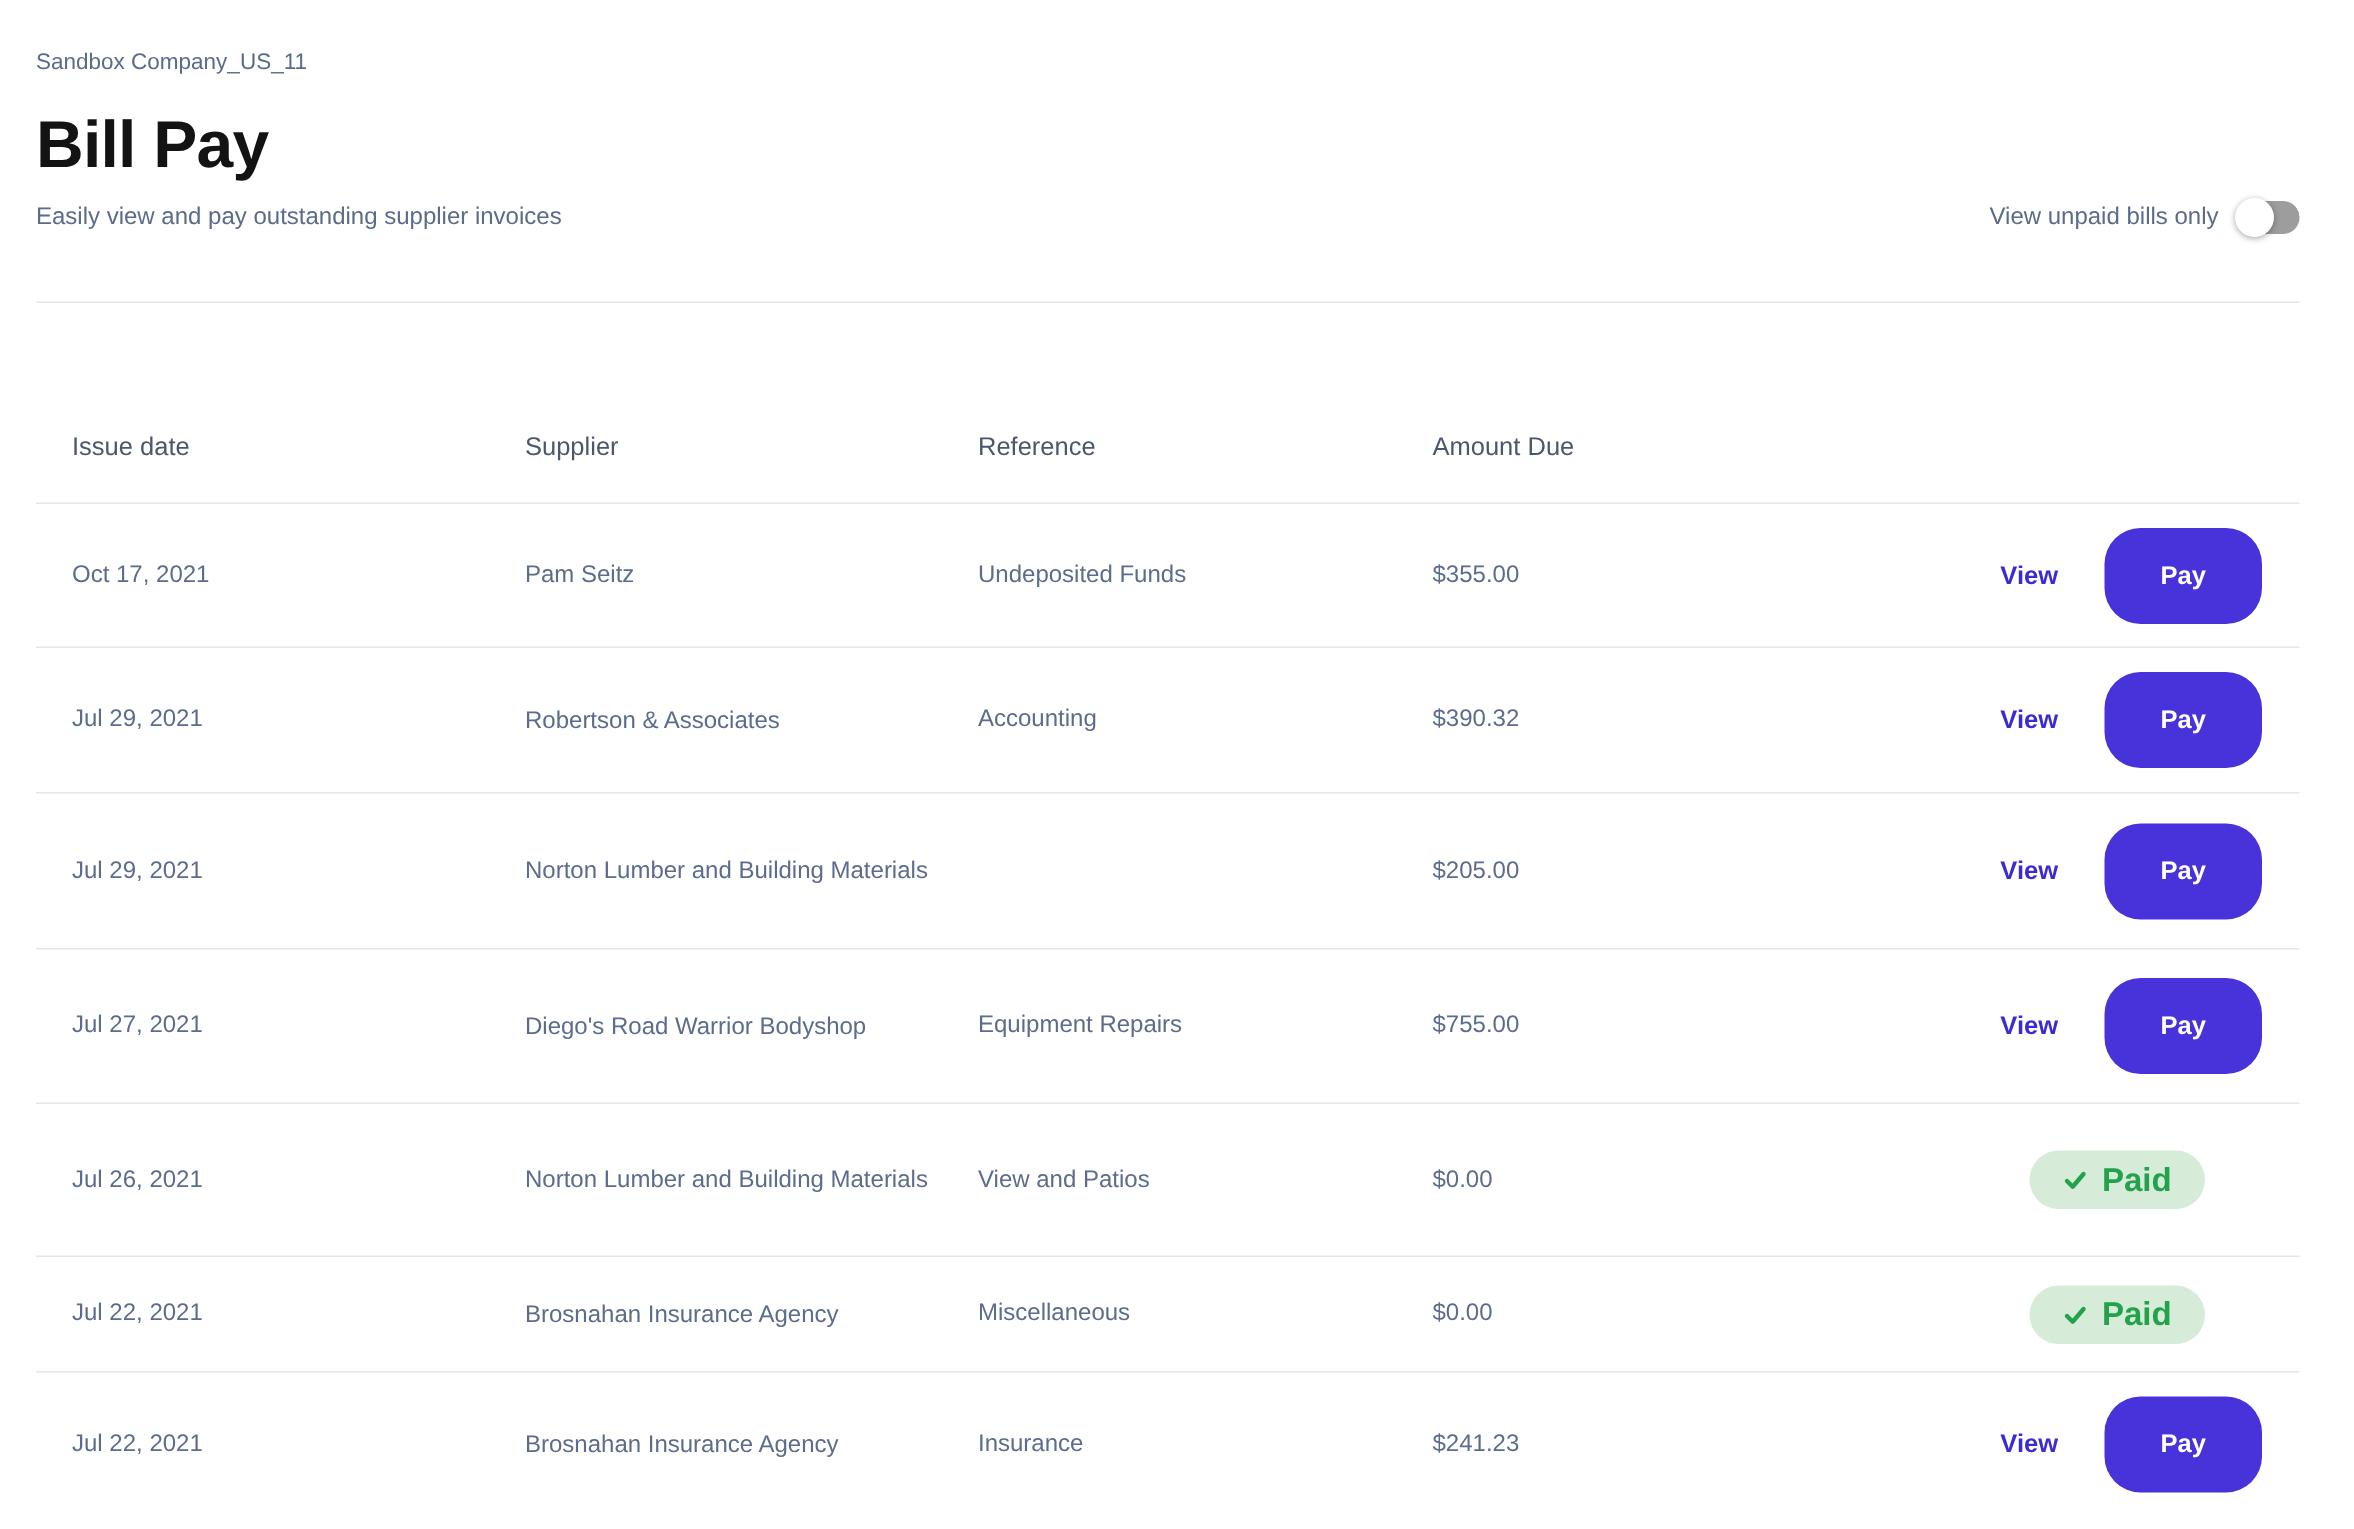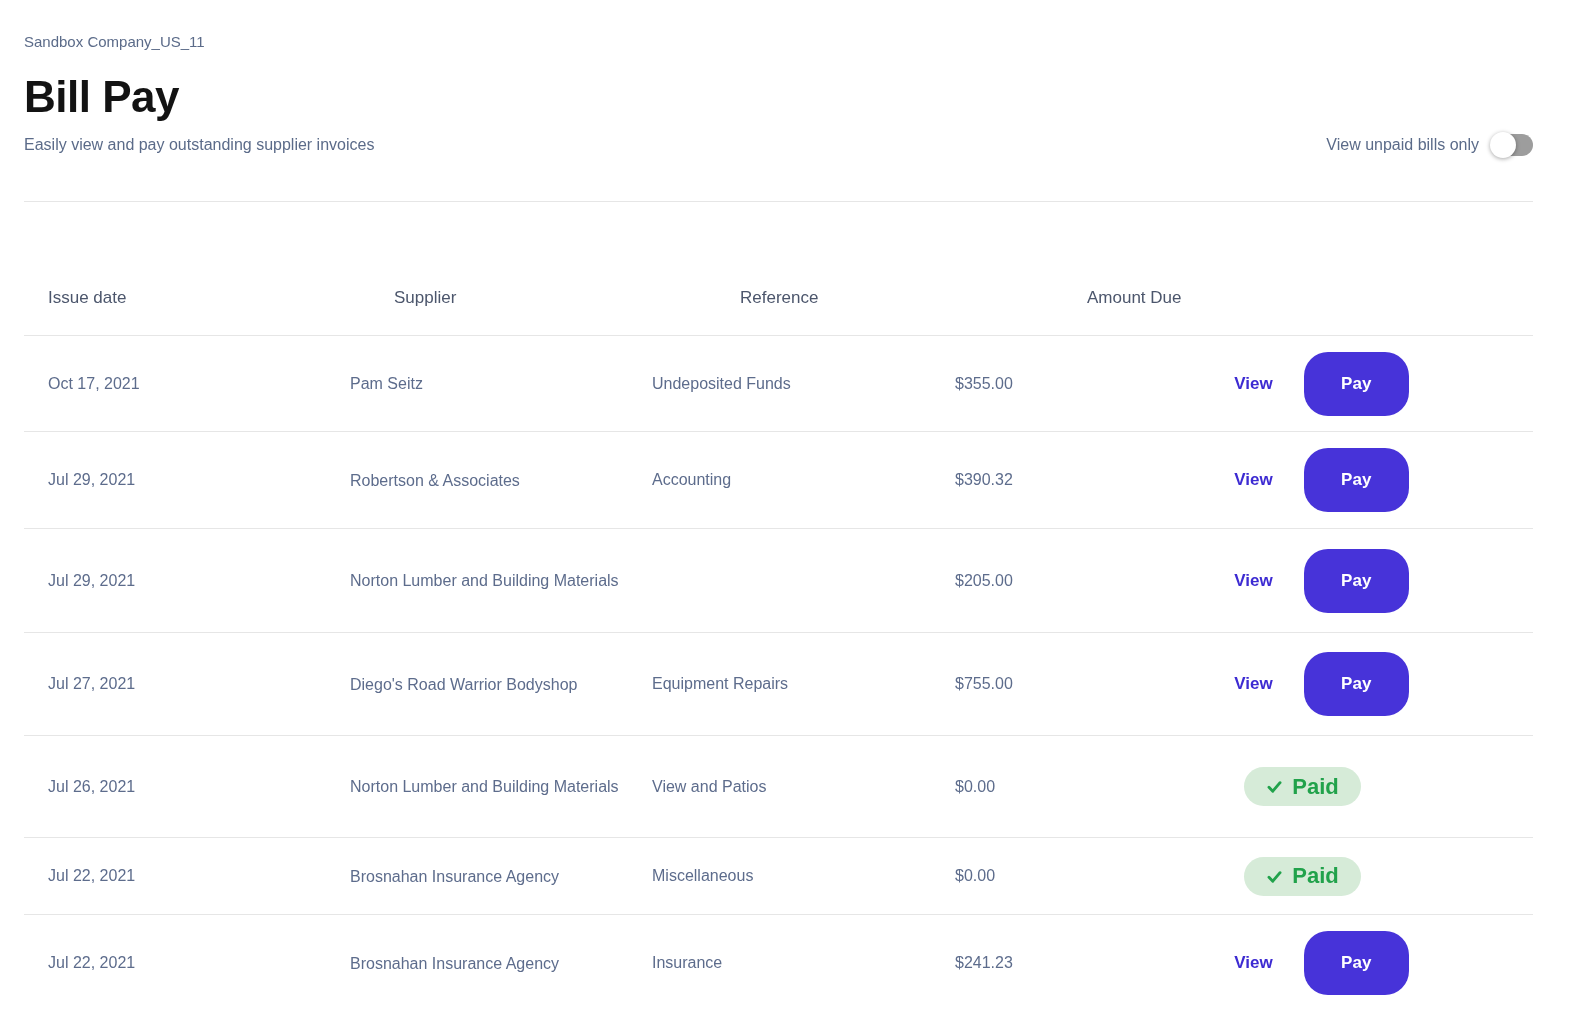--- a/index.html
+++ b/index.html
@@ -53,31 +53,30 @@
 
   .thead {
     margin-top:59px;
     height:75px;
     display:flex;
     align-items:center;
     padding-left:24px;
     border-bottom:1px solid #e6e6e6;
     font-size:17px;
     color:#4c566c;
-    gap:44px;
   }
 
   .col-date     { width:302px; flex:0 0 auto; }
   .col-supplier { width:302px; flex:0 0 auto; }
   .col-ref      { width:303px; flex:0 0 auto; }
   .col-amount   { width:180px; flex:0 0 auto; }
   .col-actions  {
     flex:1;
     display:flex;
-    justify-content:center;
+    justify-content:flex-end;
     align-items:center;
     gap:31px;
     padding-right:25px;
   }
 
   .row {
     display:flex;
     align-items:center;
     padding-left:24px;
     border-bottom:1px solid #e6e6e6;

